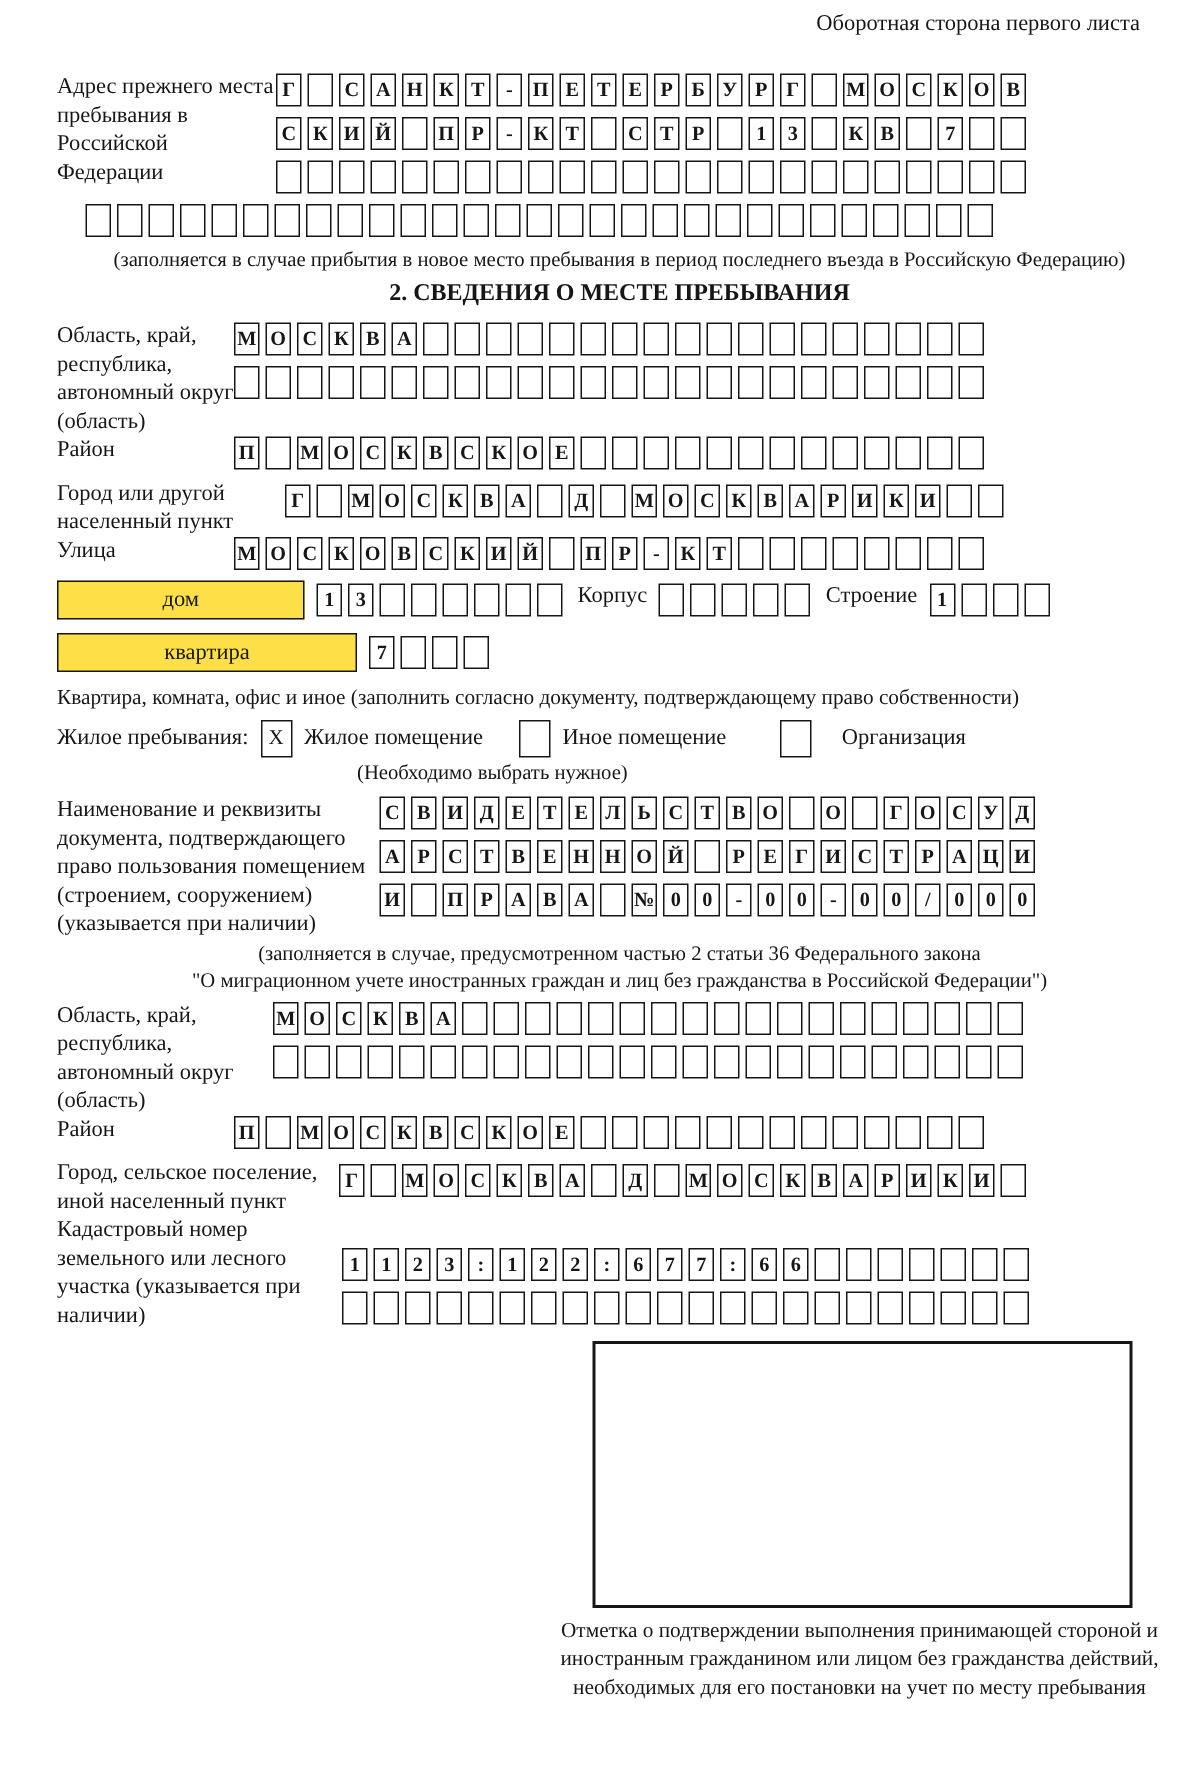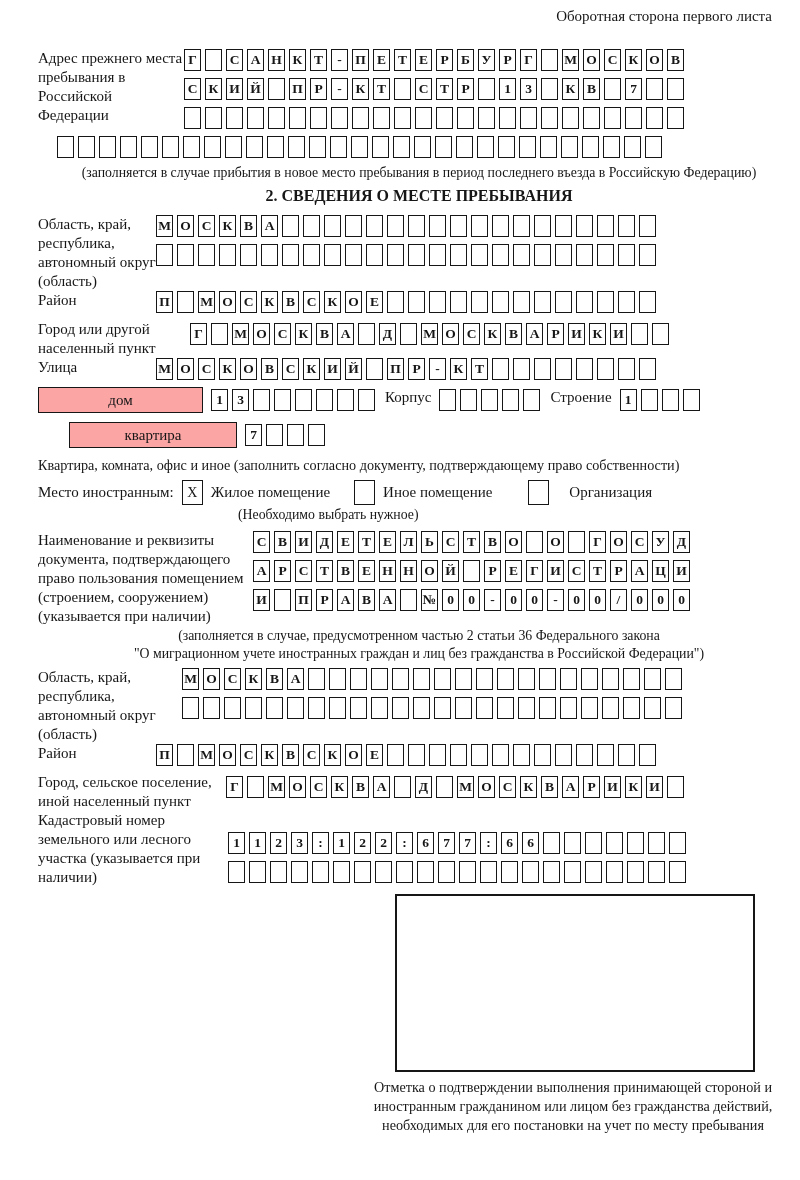--- a/index.html
+++ b/index.html
@@ -1,39 +1,39 @@
 <!DOCTYPE html>
 <html><head>
 <meta charset="utf-8">
 <style>
   html,body{margin:0;padding:0;background:#ffffff;}
   body{width:800px;height:1180px;overflow:hidden;}
   .sheet{
     box-sizing:border-box;width:800px;height:1180px;
-    padding:8px 0 0 38px;
+    padding:8px 12px 0 38px;
     font-family:"Liberation Serif","DejaVu Serif",serif;
     color:#161616;background:#ffffff;
   }
   .corner{ text-align:right; font-size:15px; padding-right:28px; margin-bottom:24px;}
   .frow{display:flex;align-items:flex-start;margin-bottom:0;}
   .label{font-size:15px;line-height:19px;flex-shrink:0;}
   .boxes{display:flex;flex-wrap:nowrap;margin-bottom:7px;}
   .box{
     box-sizing:border-box;width:17px;height:22px;border:1.6px solid #161616;
     margin-right:4px;display:inline-flex;align-items:center;justify-content:center;
     font-size:13.5px;font-weight:bold;flex-shrink:0;background:#fff;
   }
   .boxcol{display:flex;flex-direction:column;}
   .note{font-size:13.8px;text-align:center;margin:2px 0 6px 0;}
   .note-left{font-size:14.2px;margin:0 0 6px 0;}
   .h-bold{font-weight:bold;font-size:16px;text-align:center;margin:4px 0 10px 0;}
   .typebox{
     box-sizing:border-box;border:1.8px solid #161616;height:26px;
     display:flex;align-items:center;justify-content:center;font-size:15px;
-    margin-right:8px;flex-shrink:0;background:#fca5a5;
+    margin-right:8px;flex-shrink:0;background:#fde047;
   }
   .inline-label{font-size:15px;margin:2px 8px 0 6px;white-space:nowrap;}
   .checkbox{
     box-sizing:border-box;width:21px;height:25px;border:1.7px solid #161616;
     display:inline-flex;align-items:center;justify-content:center;
     font-size:14px;margin:0 8px;flex-shrink:0;background:#fff;
   }
   .stay-row{display:flex;align-items:center;font-size:15px;margin:6px 0 2px 0;}
   .stamp-wrap{margin-top:4px;}
   .stamp-box{
@@ -341,32 +341,32 @@
     <div class="inline-label">Строение</div>
     <div class="boxes" style="margin-top:2px;">
         <div class="box">1</div>
         <div class="box"></div>
         <div class="box"></div>
         <div class="box"></div>
       </div>
   </div>
 
   <div class="frow mb4">
-    <div class="typebox" style="width:168px;margin-left:31px;">квартира</div>
+    <div class="typebox" style="width:200px;">квартира</div>
     <div class="boxes" style="margin-top:2px;">
         <div class="box">7</div>
         <div class="box"></div>
         <div class="box"></div>
         <div class="box"></div>
       </div>
   </div>
   <div class="note-left">Квартира, комната, офис и иное (заполнить согласно документу, подтверждающему право собственности)</div>
 
   <div class="stay-row">
-    <span>Место иностранным:</span>
+    <span>Жилое пребывания:</span>
     <span class="checkbox">X</span>
     <span>Жилое помещение</span>
     <span class="checkbox" style="margin-left:24px;"></span>
     <span>Иное помещение</span>
     <span class="checkbox" style="margin-left:36px;margin-right:20px;"></span>
     <span>Организация</span>
   </div>
   <div class="note" style="text-align:left;margin-left:200px;margin-bottom:8px;">(Необходимо выбрать нужное)</div>
 
   <div class="frow">

